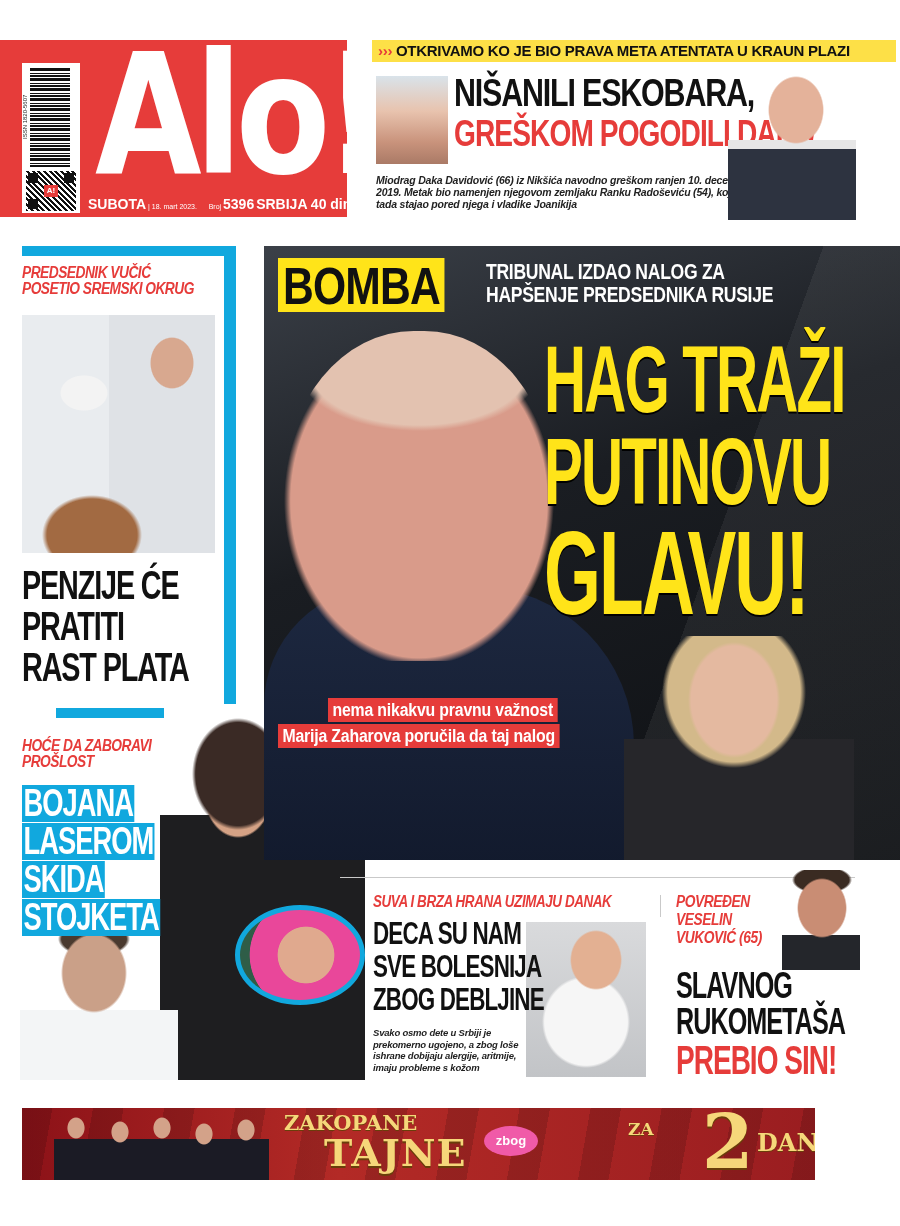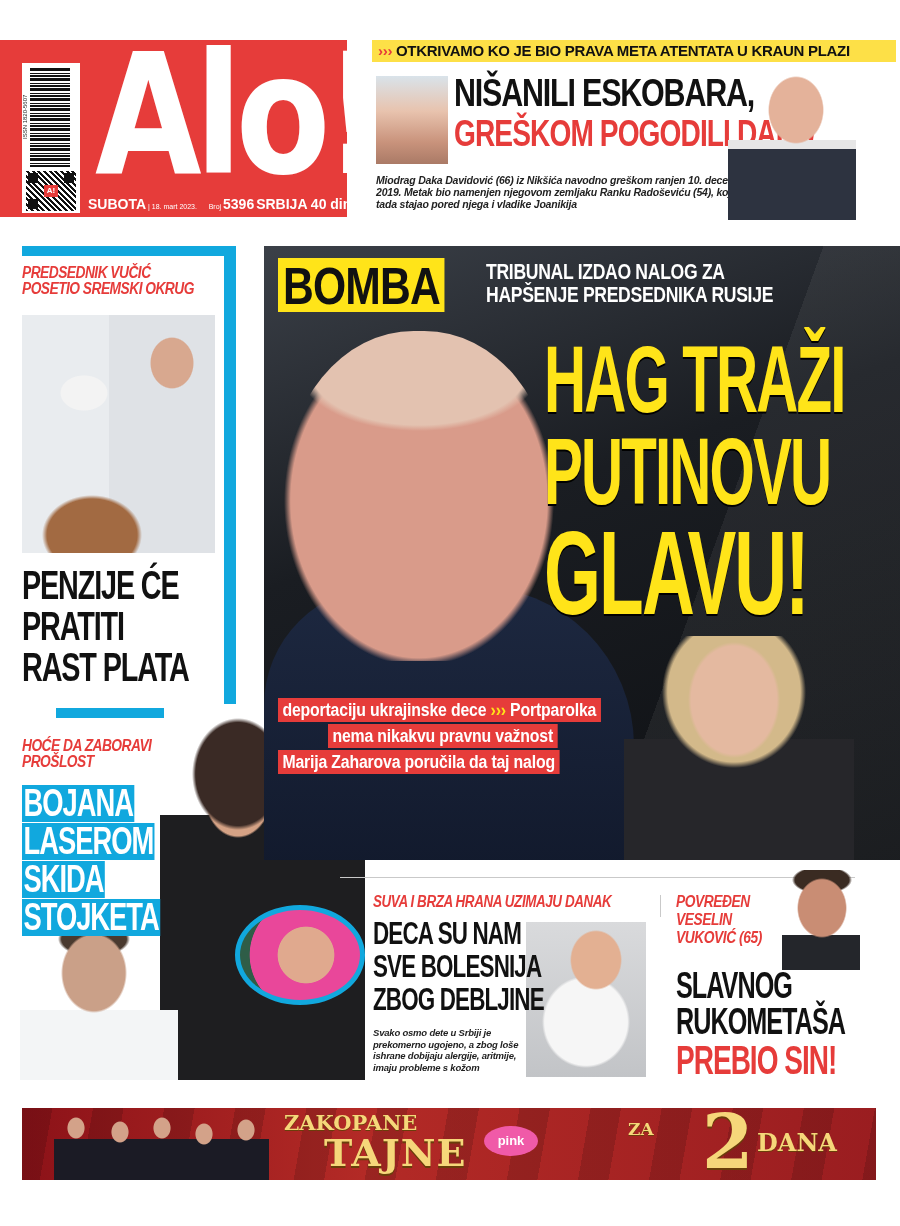--- a/index.html
+++ b/index.html
@@ -100,21 +100,21 @@
   .vukovic-kicker { left: 676px; top: 893px; color: #e63c3a; font-weight: 900; font-style: italic; font-size: 16px; line-height: 18px; letter-spacing: -0.5px; transform: scaleX(0.86); transform-origin: left top; white-space: nowrap; }
   .vukovic-photo { left: 782px; top: 870px; width: 78px; height: 100px;
     background:
       radial-gradient(ellipse 25px 30px at 40px 38px, #c98d74 0 94%, transparent 100%),
       radial-gradient(ellipse 30px 14px at 40px 10px, #3a2b22 0 90%, transparent 100%),
       linear-gradient(180deg, transparent 0 65%, #24262b 65% 100%); }
   .vukovic-title { left: 676px; top: 968px; color: #111; font-weight: 900; font-size: 36px; line-height: 36px; letter-spacing: -1.4px; transform: scaleX(0.7); transform-origin: left top; white-space: nowrap; }
   .vukovic-title .red { color: #e63c3a; display: block; font-size: 40px; line-height: 40px; }
 
   
-  .banner { left: 22px; top: 1108px; width: 854px; height: 72px; background: linear-gradient(90deg, #8c1218 0%, #b32a26 40%, #9a1d20 100%); overflow: hidden; }
+  .banner { left: 22px; top: 1108px; width: 793px; height: 72px; background: linear-gradient(90deg, #8c1218 0%, #b32a26 40%, #9a1d20 100%); overflow: hidden; }
   .banner .rays { position: absolute; left: 0; top: 0; width: 100%; height: 100%; background: repeating-linear-gradient(100deg, rgba(0,0,0,0.14) 0 30px, transparent 30px 70px); }
   .banner .cast { position: absolute; left: 32px; top: 4px; width: 215px; height: 68px;
     background:
       radial-gradient(ellipse 9px 11px at 22px 16px, #d3a289 0 90%, transparent 100%),
       radial-gradient(ellipse 9px 11px at 66px 20px, #d3a289 0 90%, transparent 100%),
       radial-gradient(ellipse 9px 11px at 108px 16px, #d3a289 0 90%, transparent 100%),
       radial-gradient(ellipse 9px 11px at 150px 22px, #d3a289 0 90%, transparent 100%),
       radial-gradient(ellipse 9px 11px at 192px 18px, #d3a289 0 90%, transparent 100%),
       linear-gradient(180deg, transparent 0 40%, #1b1b25 40% 100%); }
   .banner .show1 { position: absolute; left: 262px; top: 2px; color: #f6d77a; font-family: "DejaVu Serif", serif; font-weight: 700; font-size: 21px; text-shadow: 0 1px 0 #6a3e0a; }
@@ -193,21 +193,20 @@
   <div class="sub-kicker">
     <div>TRIBUNAL IZDAO NALOG ZA</div>
     <div>HAPŠENJE PREDSEDNIKA RUSIJE</div>
   </div>
   <div class="hag">
     <div>HAG TRAŽI</div>
     <div>PUTINOVU</div>
     <div class="l3">GLAVU!</div>
   </div>
   <div class="deck">
-    <div class="line"><span><i style="font-style:normal">deportaciju ukrajinske dece</i> <b class="arrows">›››</b> <i style="font-style:normal">Portparolka</i></span></div>
     <div class="line center"><span>nema nikakvu pravnu važnost</span></div>
     <div class="line"><span>Marija Zaharova poručila da taj nalog</span></div>
   </div>
 </div>
 
 <div class="abs sep-h"></div>
 <div class="abs sep-v"></div>
 
 <div class="abs hrana-kicker">SUVA I BRZA HRANA UZIMAJU DANAK</div>
 <div class="abs boy-photo"></div>
@@ -228,17 +227,17 @@
   <div>SLAVNOG</div>
   <div>RUKOMETAŠA</div>
   <div class="red">PREBIO SIN!</div>
 </div>
 
 <div class="abs banner">
   <div class="rays"></div>
   <div class="cast"></div>
   <div class="show1">ZAKOPANE</div>
   <div class="show2">TAJNE</div>
-  <div class="pink">pink</div>
+  <div class="pink">zbog</div>
   <div class="za">ZA</div>
   <div class="num">2</div>
   <div class="dana">DANA</div>
 </div>
 
 </body></html>

